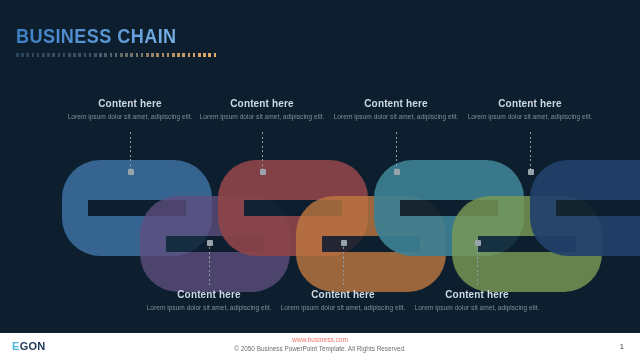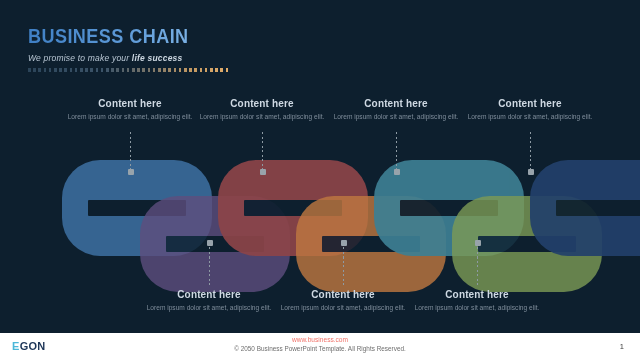--- a/index.html
+++ b/index.html
@@ -5,21 +5,21 @@
   * { margin:0; padding:0; box-sizing:border-box; }
   html,body { width:640px; height:360px; }
   body {
     background:#0d1f2e;
     font-family:"Liberation Sans", sans-serif;
     position:relative;
     overflow:hidden;
   }
 
   
-  #header { position:absolute; left:28px; top:24px; }
+  #header { position:absolute; left:16px; top:24px; }
   #title {
     font-size:21px;
     font-weight:bold;
     letter-spacing:.5px;
     font-family:"Liberation Sans", sans-serif;
     transform:scaleX(.86);
     transform-origin:left center;
     background:linear-gradient(90deg,#3f7fc4 0%,#5d9ad8 55%,#7fb4e6 100%);
     -webkit-background-clip:text;
     background-clip:text;
@@ -102,21 +102,20 @@
   #pageno {
     position:absolute; right:16px; top:9px;
     font-size:7.5px; color:#3a3a3a;
   }
 </style>
 </head>
 <body>
 
 <div id="header">
   <div id="title">BUSINESS CHAIN</div>
-  <div id="subtitle"><span>We promise to make your </span><b>life success</b></div>
   <div id="dotline"></div>
 </div>
 
 <div id="chain">
     <div class="link upper" style="left: 62px; background: rgb(58, 106, 154);">
       <div class="slot"></div>
     </div>
     <div class="link lower" style="left: 140px; background: rgb(94, 78, 126);">
       <div class="slot"></div>
     </div>

